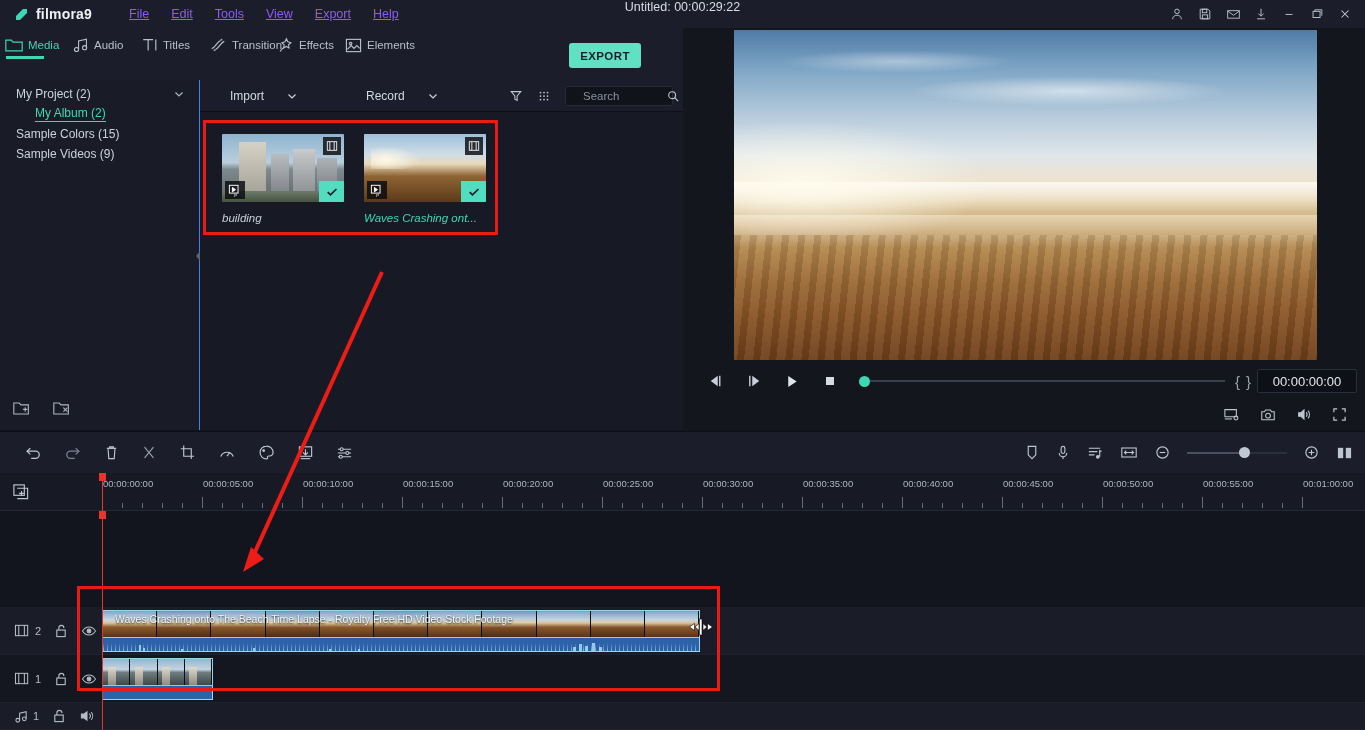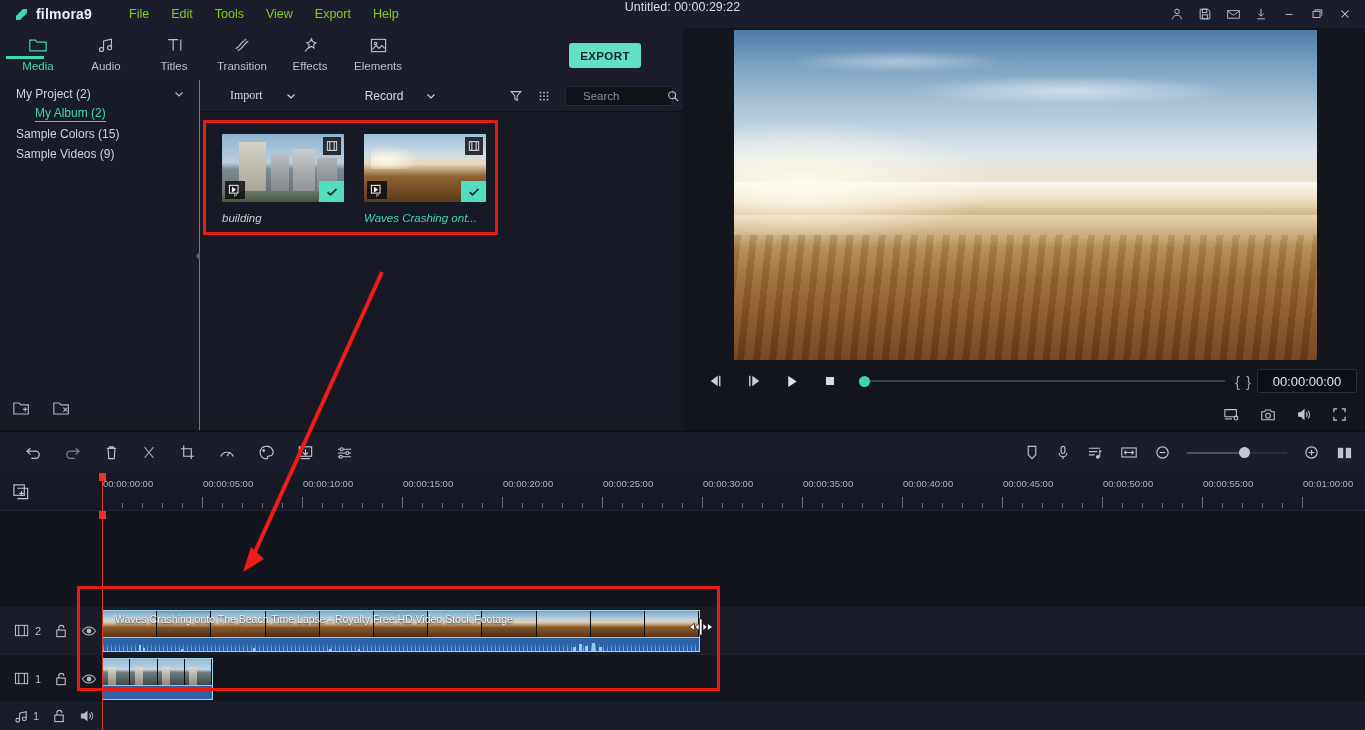--- a/index.html
+++ b/index.html
@@ -17,41 +17,41 @@
   .titlebar {
     position: absolute; left: 0; top: 0; width: 1365px; height: 28px;
     background: #1b1e2a;
     display: flex; 
   }
   .logo-wrap { display: flex; align-items: center; margin-left: 14px; gap: 7px; }
   .logo-mark { width: 15px; height: 15px; position: relative; }
   .logo-text { font-size: 14px; font-weight: bold; color: #eef1f5; letter-spacing: .2px; }
   .menu { display: flex; align-items: center; margin-left: 26px; gap: 0; }
   .menu-item {
-    font-size: 12.5px; color: #84cc16; padding: 4px 11px; cursor: default;
+    font-size: 12.5px; color: #8b5cf6; padding: 4px 11px; cursor: default; text-decoration: underline;
   }
   .proj-title {
     position: absolute; left: 0; right: 0; text-align: center;
     font-size: 12.5px; color: #d8dce4; pointer-events: none;
   }
   .win-ctrls {
     margin-left: auto; display: flex; align-items: center; gap: 0; padding-right: 6px;
   }
   .wc { width: 28px; height: 28px; display: flex; align-items: center; justify-content: center; }
   .wc svg { display: block; }
 
   
   .tabstrip {
     position: absolute; left: 0; top: 28px; width: 683px; height: 52px;
     background: #1b1e2a;
     display: flex; align-items: flex-start; padding-left: 4px;
   }
   .tab {
     width: 68px; padding-top: 6px;
-    display: flex; flex-direction: column; align-items: center; gap: 4px;
+    display: flex; flex-direction: row; align-items: center; gap: 4px;
     cursor: default;
   }
   .tab .ticon { height: 22px; display: flex; align-items: center; justify-content: center; }
   .tab .tlabel { font-size: 11.5px; color: #b9bfcb; }
   .tab.active .tlabel { color: #3fd6b4; }
   .tab.active .ticon svg { stroke: #3fd6b4; }
   .tab-underline {
     position: absolute; left: 6px; top: 28px; width: 38px; height: 3px; background: #3fd6b4;
   }
   .export-btn {
@@ -88,21 +88,21 @@
   
   .mediapanel {
     position: absolute; left: 200px; top: 80px; width: 483px; height: 350px;
     background: #171a24;
   }
   .media-toolbar {
     height: 32px; background: #1b1e2a; display: flex; align-items: center;
     border-bottom: 1px solid #0f1118;
   }
   .mt-btn { display: flex; align-items: center; gap: 22px; font-size: 12px; color: #d3d8e1; }
-  .mt-import { margin-left: 30px; font-family: Liberation Serif, serif; }
+  .mt-import { margin-left: 30px; }
   .mt-record { margin-left: 68px; }
   .mt-icons { margin-left: auto; display: flex; align-items: center; gap: 14px; padding-right: 10px; }
   .searchbox {
     width: 108px; height: 20px; background: #11131b; border: 1px solid #272b38;
     border-radius: 2px; display: flex; align-items: center; padding: 0 17px;
   }
   .searchbox input {
     background: transparent; border: 0; outline: 0; color: #c8cdd7;
     font-size: 11.5px; width: 84px; font-family: "Liberation Sans", sans-serif;
   }

